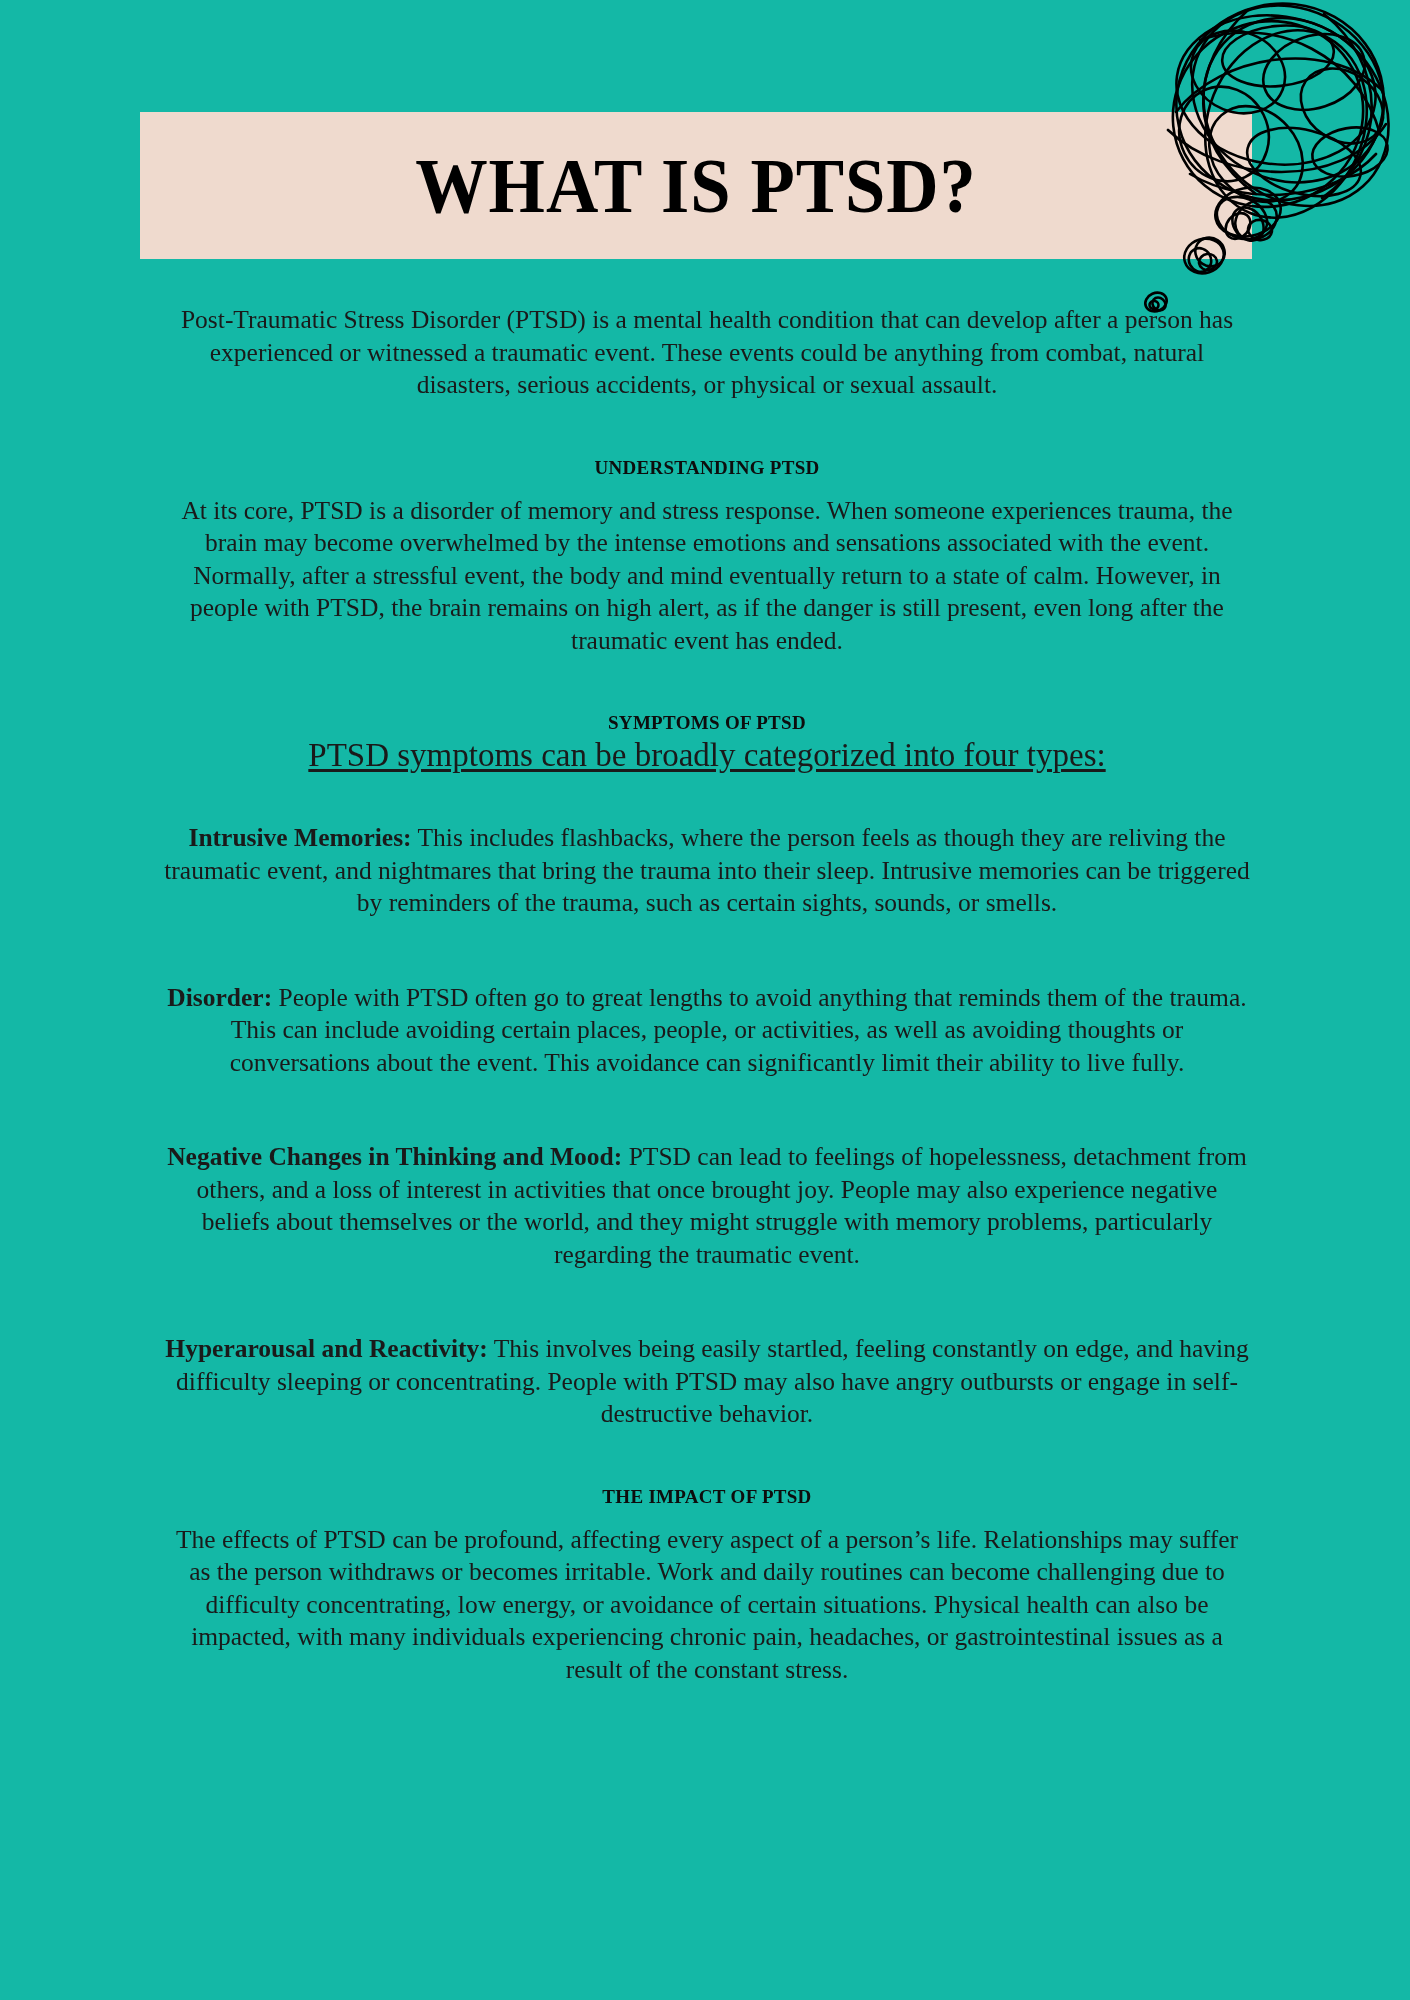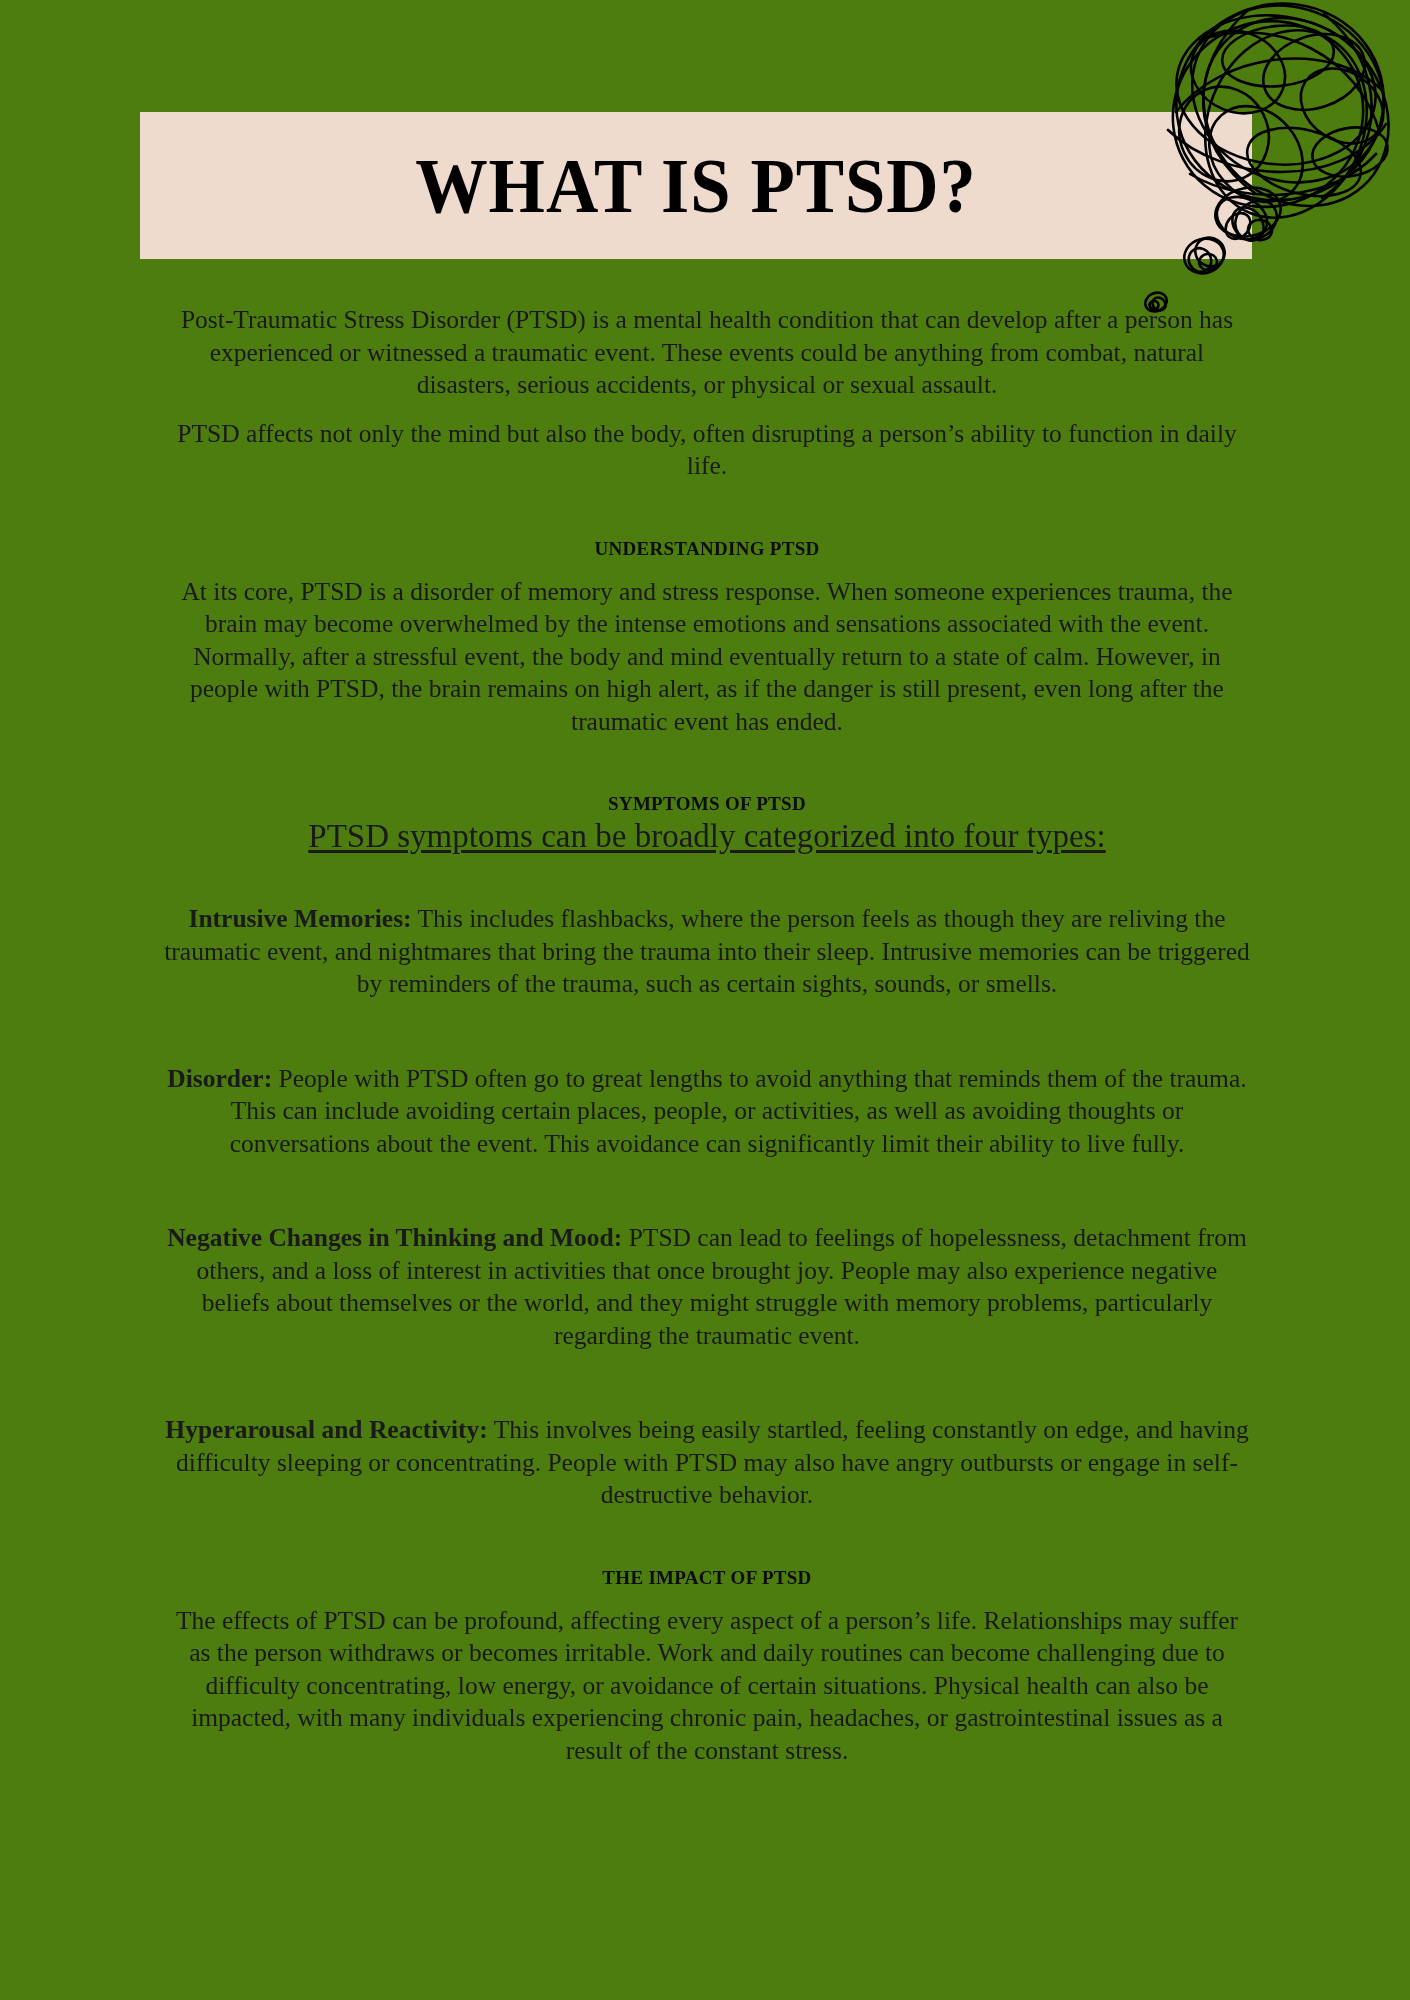--- a/index.html
+++ b/index.html
@@ -13,21 +13,21 @@
     font-family: "Liberation Serif", "DejaVu Serif", serif;
     color: #141414;
     overflow: hidden;
     position: relative;
   }
 
   .page {
     position: relative;
     width: 1410px;
     height: 2000px;
-    background: #4d7c0f;
+    background: #14b8a6;
   }
 
   
   .header-band {
     position: absolute;
     left: 140px;
     top: 112px;
     width: 1112px;
     height: 147px;
     background: #efdace;
@@ -161,21 +161,20 @@
 
       <ellipse cx="28" cy="308" rx="11" ry="9" transform="rotate(-24 28 308)"></ellipse>
       <ellipse cx="31" cy="310" rx="7" ry="6" transform="rotate(40 31 310)"></ellipse>
       <ellipse cx="26" cy="311" rx="4.5" ry="4" transform="rotate(12 26 311)"></ellipse>
     </svg>
   </div>
 
   <div class="content">
 
     <p class="para">Post-Traumatic Stress Disorder (PTSD) is a mental health condition that can develop after a person has experienced or witnessed a traumatic event. These events could be anything from combat, natural disasters, serious accidents, or physical or sexual assault.</p>
-    <p class="para">PTSD affects not only the mind but also the body, often disrupting a person’s ability to function in daily life.</p>
 
     <div class="gap-lg"></div>
 
     <h2 class="section-heading">UNDERSTANDING PTSD</h2>
     <p class="para">At its core, PTSD is a disorder of memory and stress response. When someone experiences trauma, the brain may become overwhelmed by the intense emotions and sensations associated with the event. Normally, after a stressful event, the body and mind eventually return to a state of calm. However, in people with PTSD, the brain remains on high alert, as if the danger is still present, even long after the traumatic event has ended.</p>
 
     <div class="gap-lg"></div>
 
     <h2 class="section-heading">SYMPTOMS OF PTSD</h2>
     <p class="subtitle-underlined">PTSD symptoms can be broadly categorized into four types:</p>

